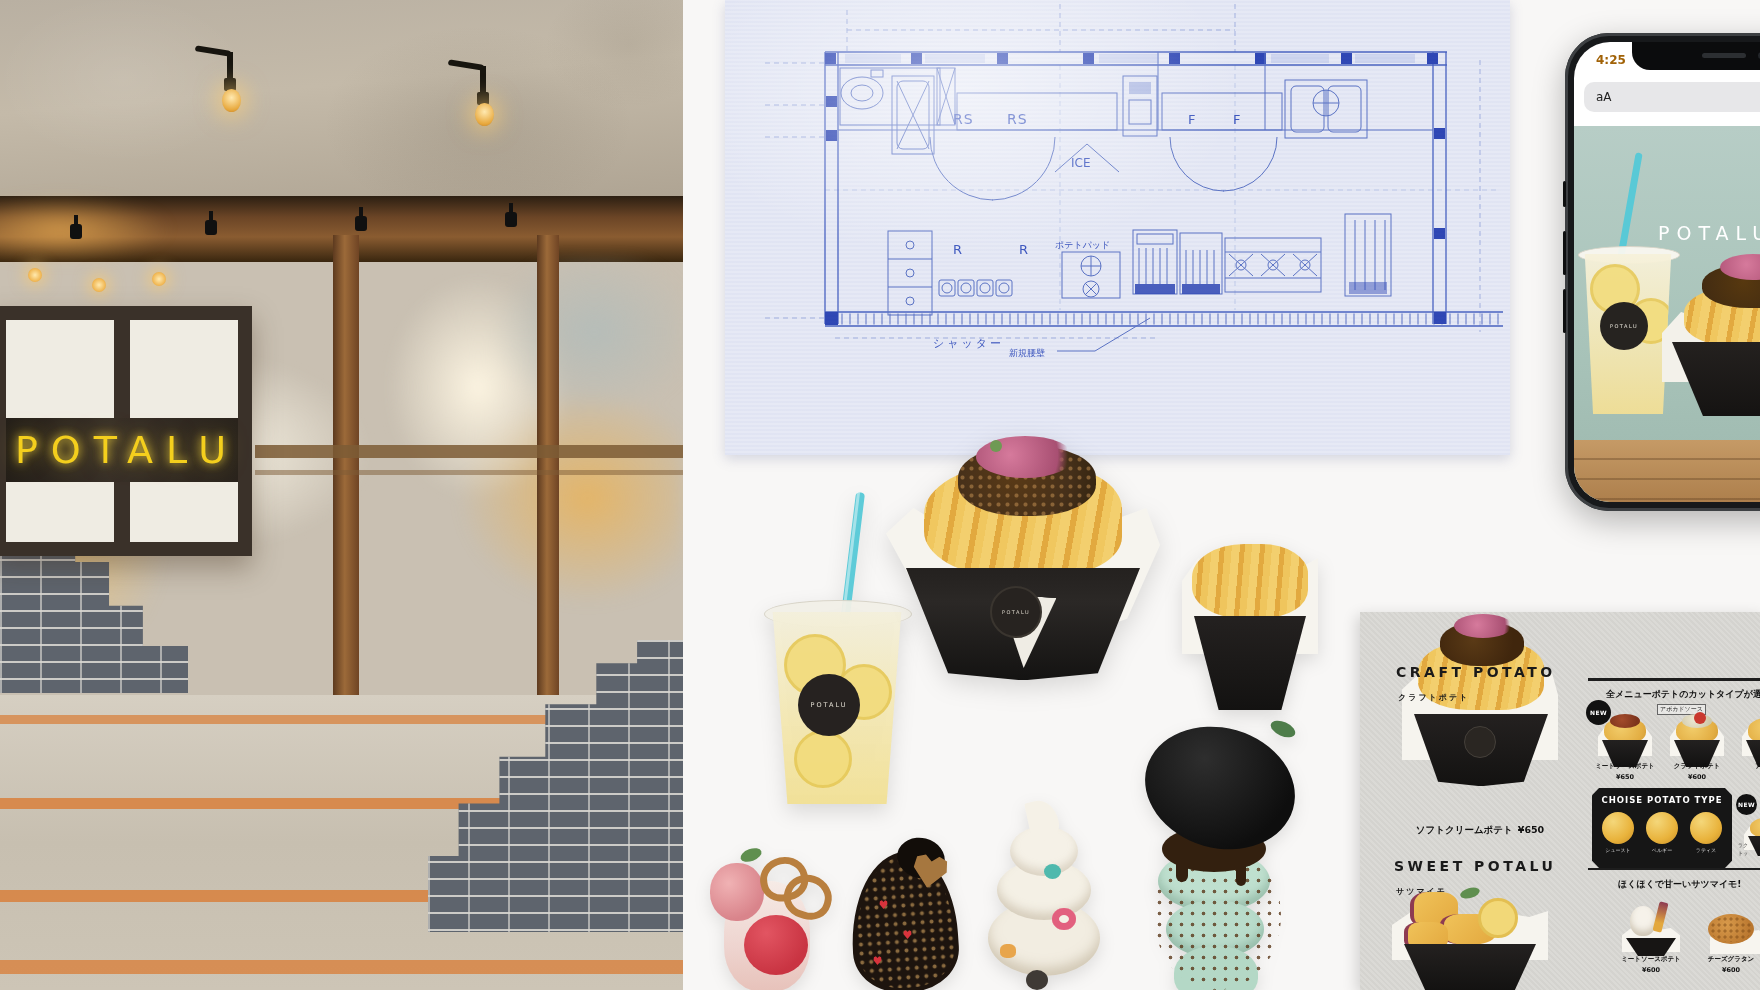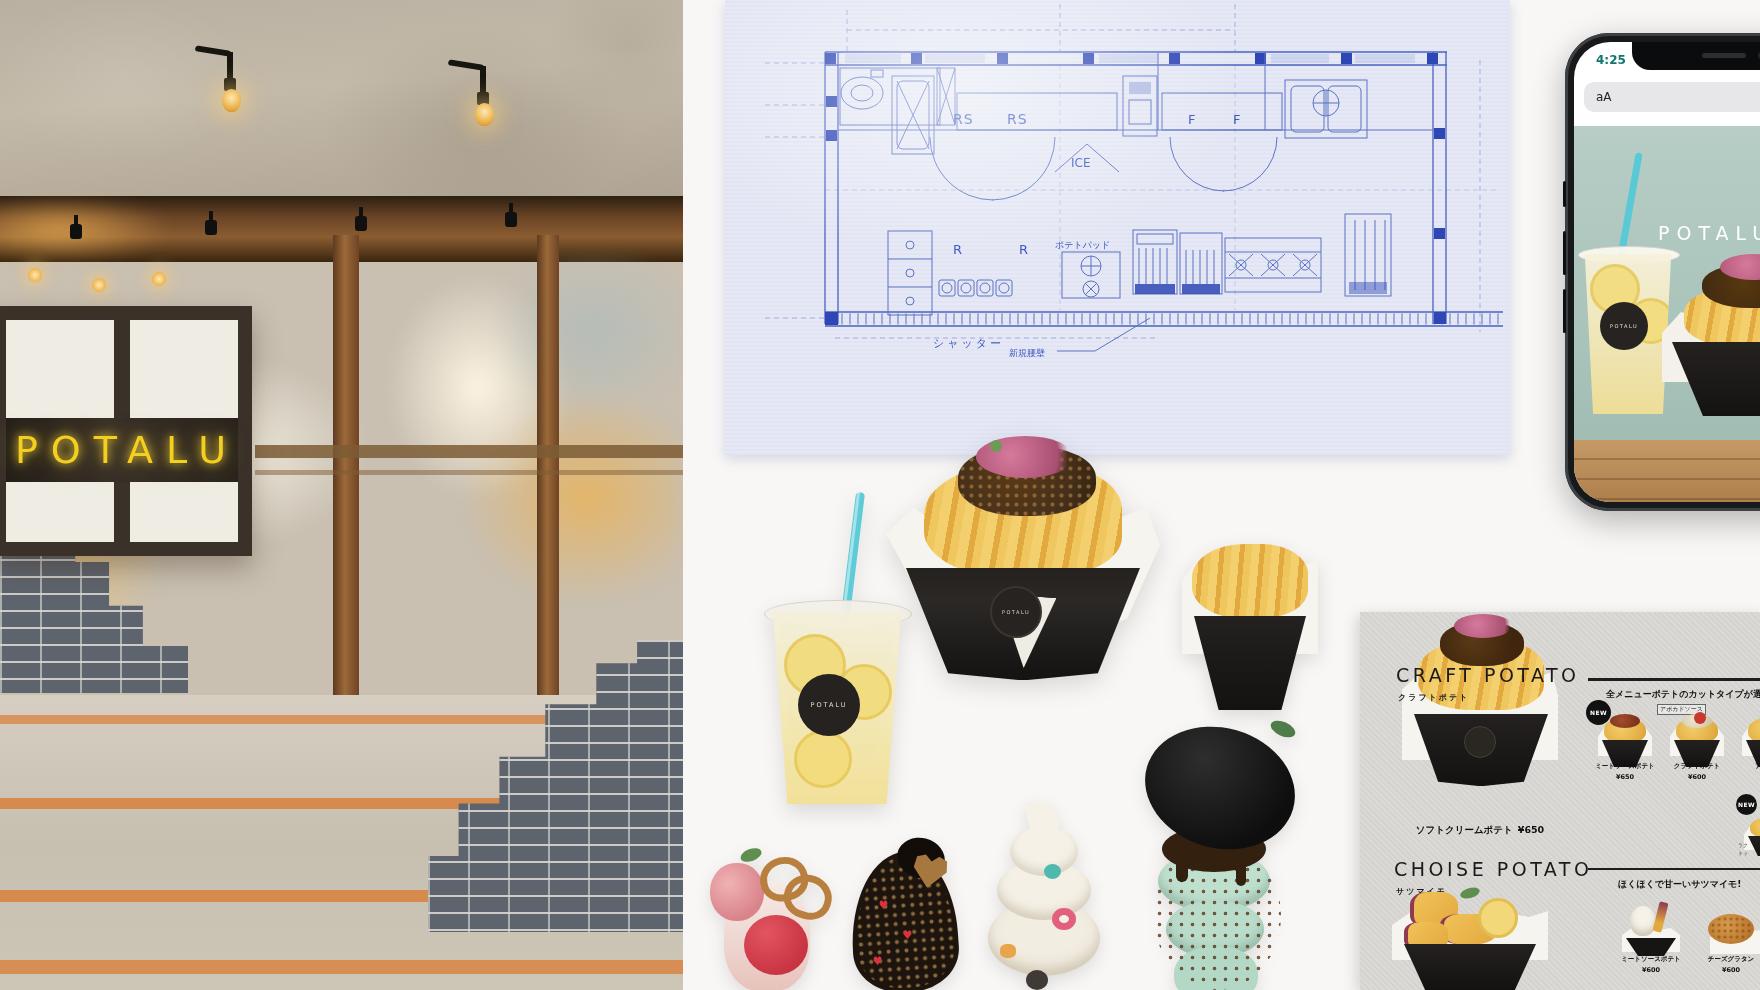--- a/index.html
+++ b/index.html
@@ -65,21 +65,21 @@
     repeating-linear-gradient(0deg,rgba(90,110,190,.04) 0 2px,transparent 2px 4px);}
   .bp-t{font-family:"DejaVu Sans",sans-serif;fill:#3b55be;}
 
   
   .phone{left:1565px;top:33px;width:262px;height:478px;border-radius:44px;background:#17191b;
     box-shadow:inset 0 0 0 3px #3d4043,0 10px 32px rgba(0,0,0,.28);}
   .ph-screen{position:absolute;inset:9px;border-radius:36px;overflow:hidden;background:#fff;}
   .ph-notch{position:absolute;top:0;left:58px;right:-20px;height:28px;background:#0b0c0d;border-radius:0 0 0 18px;}
   .ph-slit{position:absolute;top:11px;left:70px;width:44px;height:5px;border-radius:3px;background:#2c2f32;}
   .ph-dot{position:absolute;top:10px;left:126px;width:7px;height:7px;border-radius:50%;background:#23262a;}
-  .ph-time{position:absolute;top:11px;left:22px;font-size:12px;font-weight:bold;color:#0f766e;}
+  .ph-time{position:absolute;top:11px;left:22px;font-size:12px;font-weight:bold;color:#a16207;}
   .ph-urlbar{position:absolute;top:40px;left:10px;right:10px;height:30px;background:#e7e7e9;border-radius:10px;}
   .ph-aa{position:absolute;top:8px;left:12px;font-size:12px;color:#222;}
   .ph-hero{position:absolute;top:84px;left:0;right:0;bottom:0;
     background:linear-gradient(180deg,#b7cdc6,#a9c4ba 55%,#9db8ae);overflow:hidden;}
   .ph-title{position:absolute;top:96px;left:84px;color:#fff;font-size:19px;letter-spacing:7px;white-space:nowrap;}
   .ph-straw{position:absolute;left:52px;top:26px;width:7px;height:112px;background:#59c9d6;transform:rotate(10deg);border-radius:3px;}
   .ph-cup{position:absolute;left:8px;top:128px;width:92px;height:160px;border-radius:4px;
     background:linear-gradient(180deg,rgba(246,241,219,.95),rgba(242,230,178,.95) 60%,rgba(240,222,150,.97));
     clip-path:polygon(3% 0,97% 0,88% 100%,12% 100%);}
   .ph-cup .lm{position:absolute;border-radius:50%;background:#f2dc7c;border:3px solid #e6c95a;opacity:.9;}
@@ -188,21 +188,21 @@
   .ds4 .mint2{position:absolute;left:36px;top:178px;width:98px;height:58px;border-radius:50%;background:#b9dccb;box-shadow:inset 0 -8px 10px rgba(120,160,140,.5);}
   .ds4 .mint3{position:absolute;left:44px;top:224px;width:84px;height:56px;border-radius:48% 48% 42% 42%;background:#b4d8c6;}
   .ds4 .spr{position:absolute;inset:120px 24px 0 24px;
     background:radial-gradient(circle,rgba(90,55,25,.8) 1.4px,transparent 2.2px);background-size:11px 11px;border-radius:50%;}
 
   
   .menu{left:1360px;top:612px;width:405px;height:378px;background:#d8d7d3;
     box-shadow:-3px 4px 14px rgba(0,0,0,.16);}
   .menu:before{content:"";position:absolute;inset:0;
     background:repeating-linear-gradient(45deg,rgba(255,255,255,.07) 0 2px,rgba(0,0,0,.02) 2px 4px);}
-  .m-h{font-weight:normal;color:#1a1a1a;font-size:19px;letter-spacing:3.5px;white-space:nowrap;}
+  .m-h{font-weight:bold;color:#1a1a1a;font-size:14px;letter-spacing:3.5px;white-space:nowrap;}
   .m-sub{font-weight:bold;color:#1a1a1a;font-size:8px;letter-spacing:2px;white-space:nowrap;}
   .m-div{background:#1d1d1d;height:2.5px;}
   .m-note{font-weight:bold;color:#111;font-size:9px;white-space:nowrap;}
   .m-new{border-radius:50%;background:#111;color:#fff;display:flex;align-items:center;justify-content:center;
     font-size:6px;font-weight:bold;letter-spacing:.5px;}
   .m-tag{font-size:6px;color:#222;border:1px solid #666;padding:0 2px;background:rgba(255,255,255,.4);white-space:nowrap;}
   .mini{width:58px;height:58px;}
   .mini .mp{position:absolute;left:2px;top:16px;width:54px;height:30px;background:#f7f5ef;
     clip-path:polygon(0 35%,14% 0,50% 18%,86% 0,100% 35%,100% 100%,0 100%);}
   .mini .mf{position:absolute;left:8px;top:8px;width:42px;height:26px;border-radius:45%;
@@ -561,34 +561,43 @@
 
       <div class="mt"></div>
     </div>
 
     <div class="abs m-iname" style="left:224px;top:150px;width:82px;">ミートソースポテト</div>
     <div class="abs m-price" style="left:224px;top:161px;width:82px;">¥650</div>
     <div class="abs m-iname" style="left:302px;top:150px;width:70px;">クラフトポテト</div>
     <div class="abs m-price" style="left:302px;top:161px;width:70px;">¥600</div>
     <div class="abs m-iname" style="left:382px;top:150px;width:40px;">アラ</div>
 
+    <div class="abs m-choise" style="left:232px;top:176px;width:140px;height:80px;">
+      <div class="m-ct">CHOISE POTATO TYPE</div>
+      <div class="m-circ" style="left:10px;"></div>
+      <div class="m-circ" style="left:54px;"></div>
+      <div class="m-circ" style="left:98px;"></div>
+      <div class="m-ctl" style="left:6px;">シュースト</div>
+      <div class="m-ctl" style="left:50px;">ベルギー</div>
+      <div class="m-ctl" style="left:94px;">ラティス</div>
+    </div>
 
     <div class="abs m-new" style="left:376px;top:182px;width:21px;height:21px;">NEW</div>
     <div class="abs mini" style="left:382px;top:198px;width:46px;height:46px;">
       <div class="mp" style="width:44px;height:24px;"></div>
       <div class="mf" style="width:34px;height:20px;"></div>
       <div class="mt" style="width:38px;height:20px;top:26px;"></div>
     </div>
     <div class="abs m-side" style="left:378px;top:230px;">ラク</div>
     <div class="abs m-side" style="left:378px;top:238px;">トッ</div>
 
     <div class="abs m-div" style="left:228px;top:256px;width:172px;height:2px;"></div>
     <div class="abs m-note" style="left:258px;top:266px;">ほくほくで甘ーいサツマイモ!</div>
 
-    <div class="abs m-h" style="left:34px;top:246px;">CHOISE POTATO</div>
+    <div class="abs m-h" style="left:34px;top:246px;">SWEET POTALU</div>
     <div class="abs m-sub" style="left:36px;top:274px;">サツマイモ</div>
 
     <div class="abs m-sweetphoto">
       <div class="ms-paper"></div>
       <div class="ms-leaf"></div>
       <div class="ms-chunk" style="left:28px;top:0px;width:44px;height:36px;"></div>
       <div class="ms-chunk" style="left:58px;top:22px;width:52px;height:30px;"></div>
       <div class="ms-chunk" style="left:22px;top:30px;width:40px;height:28px;"></div>
       <div class="ms-lemon"></div>
       <div class="ms-tray"></div>

